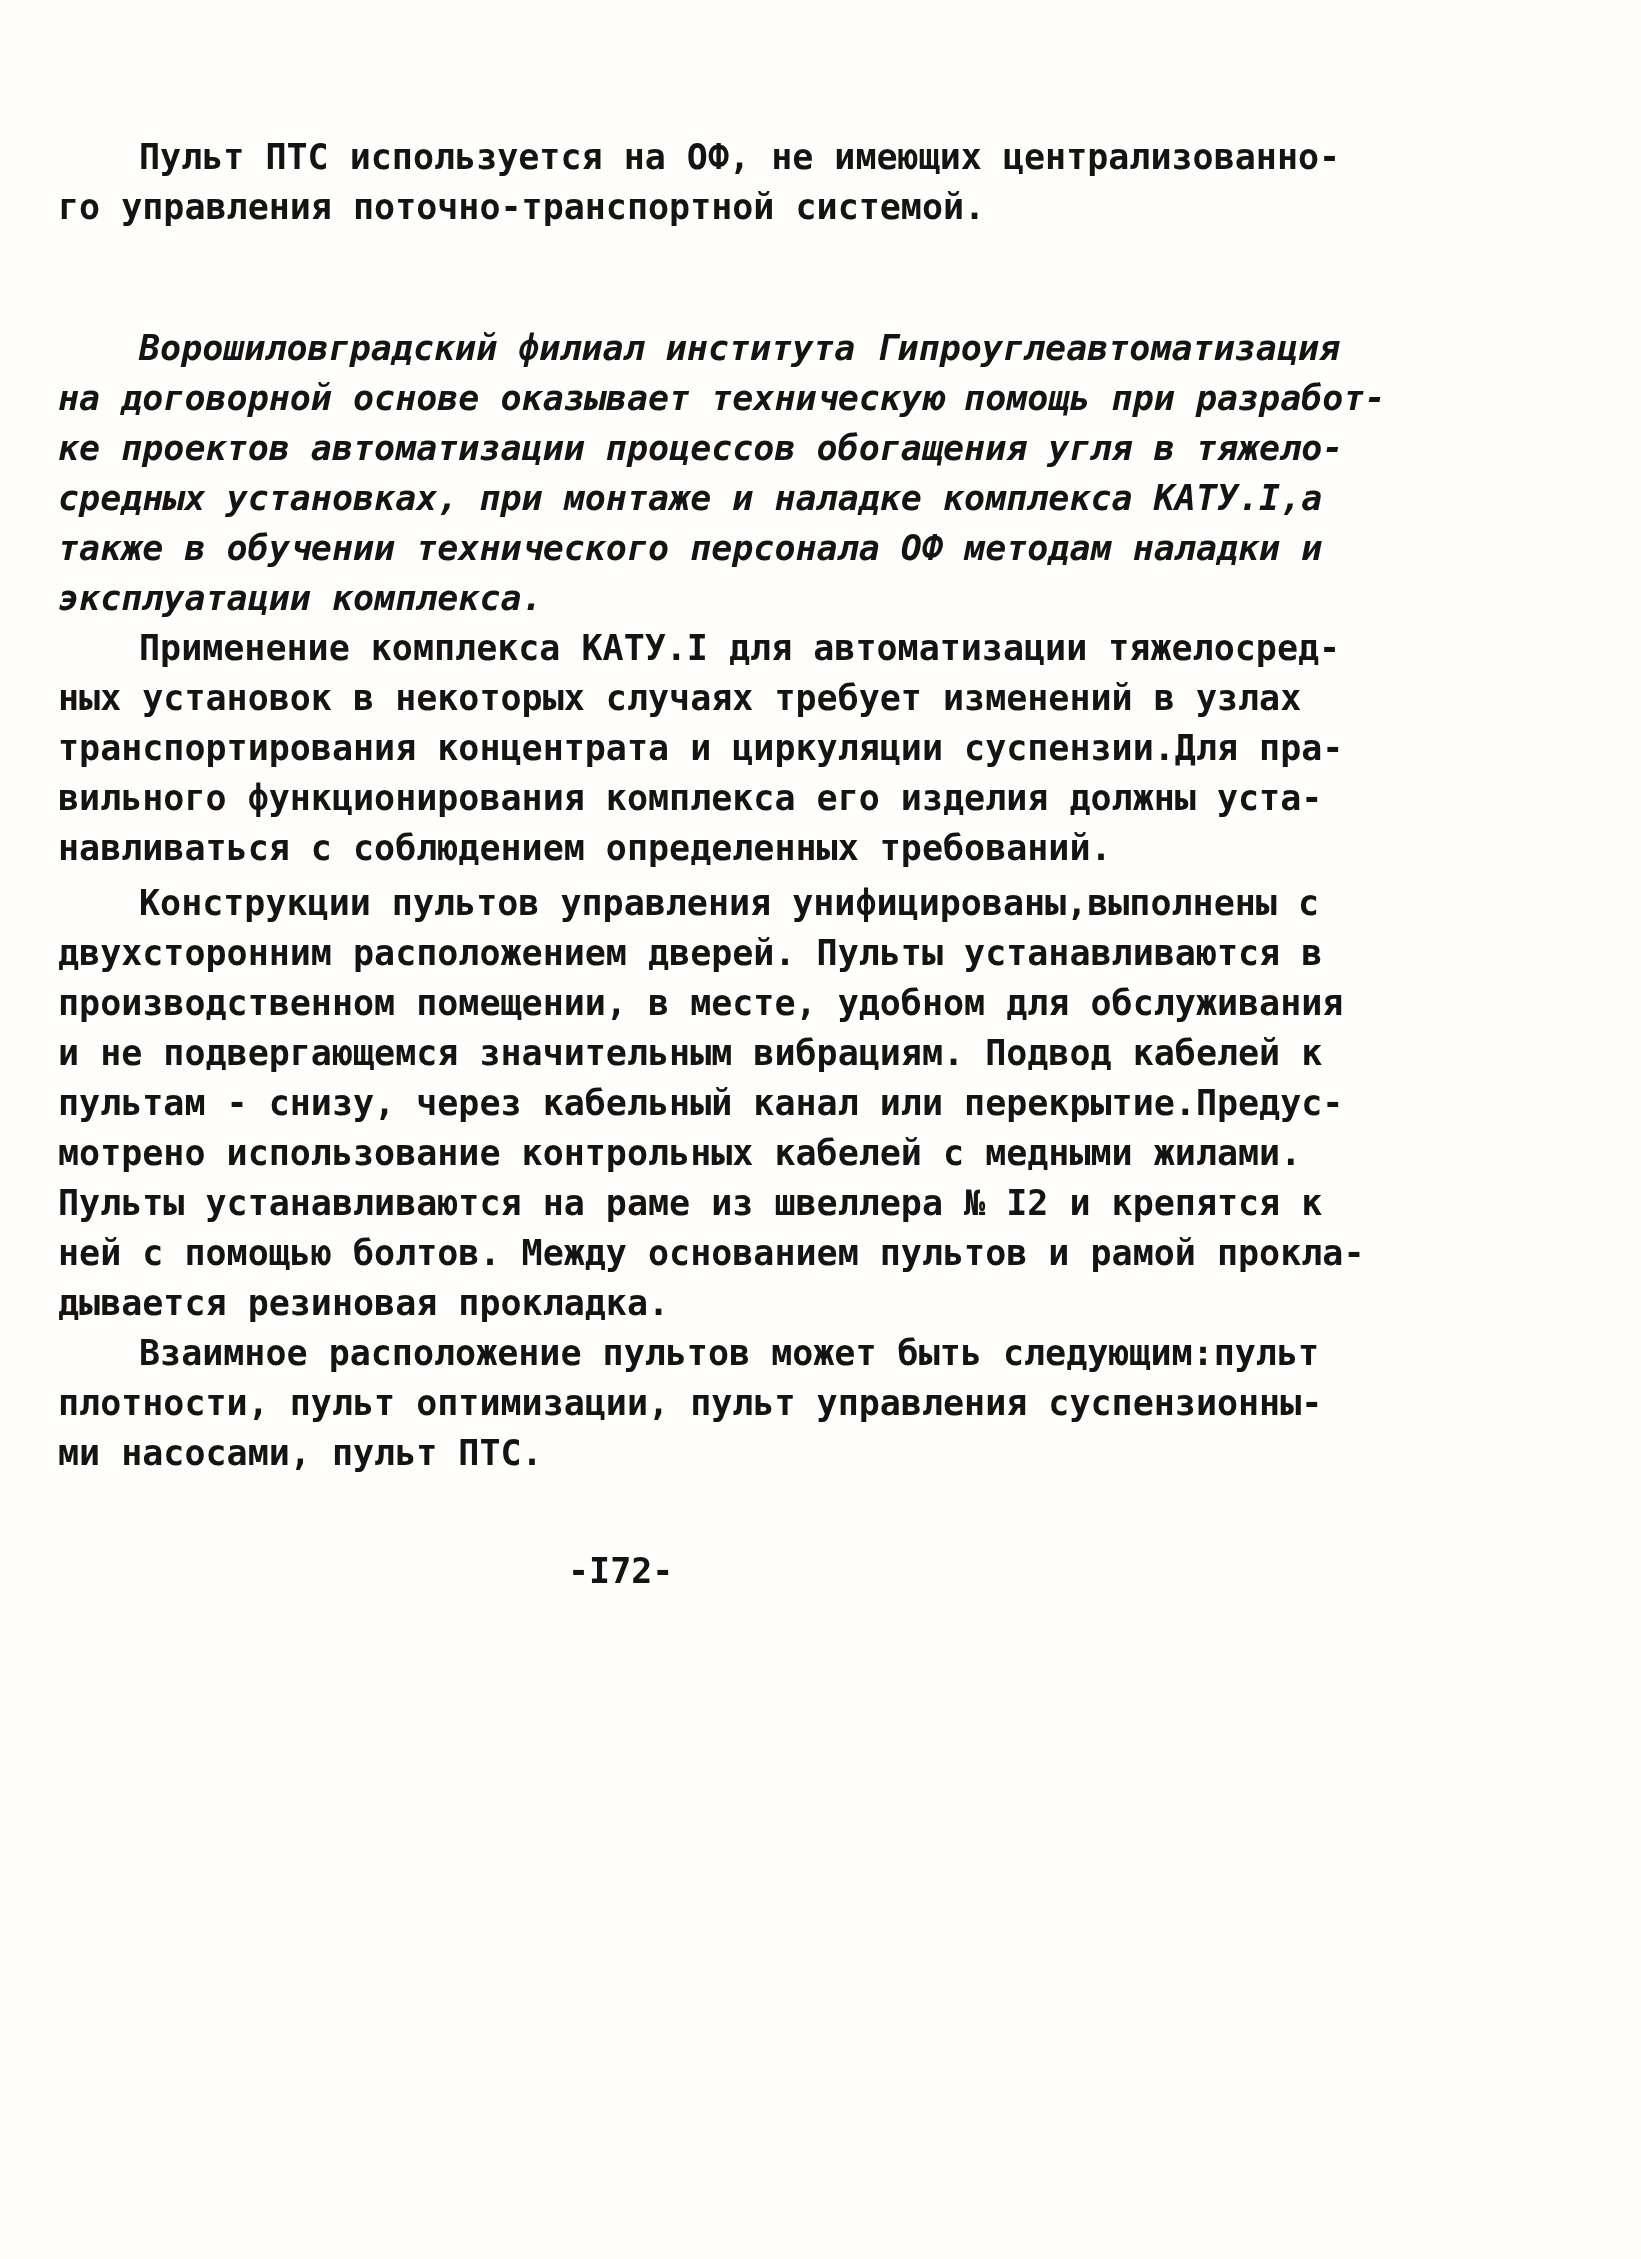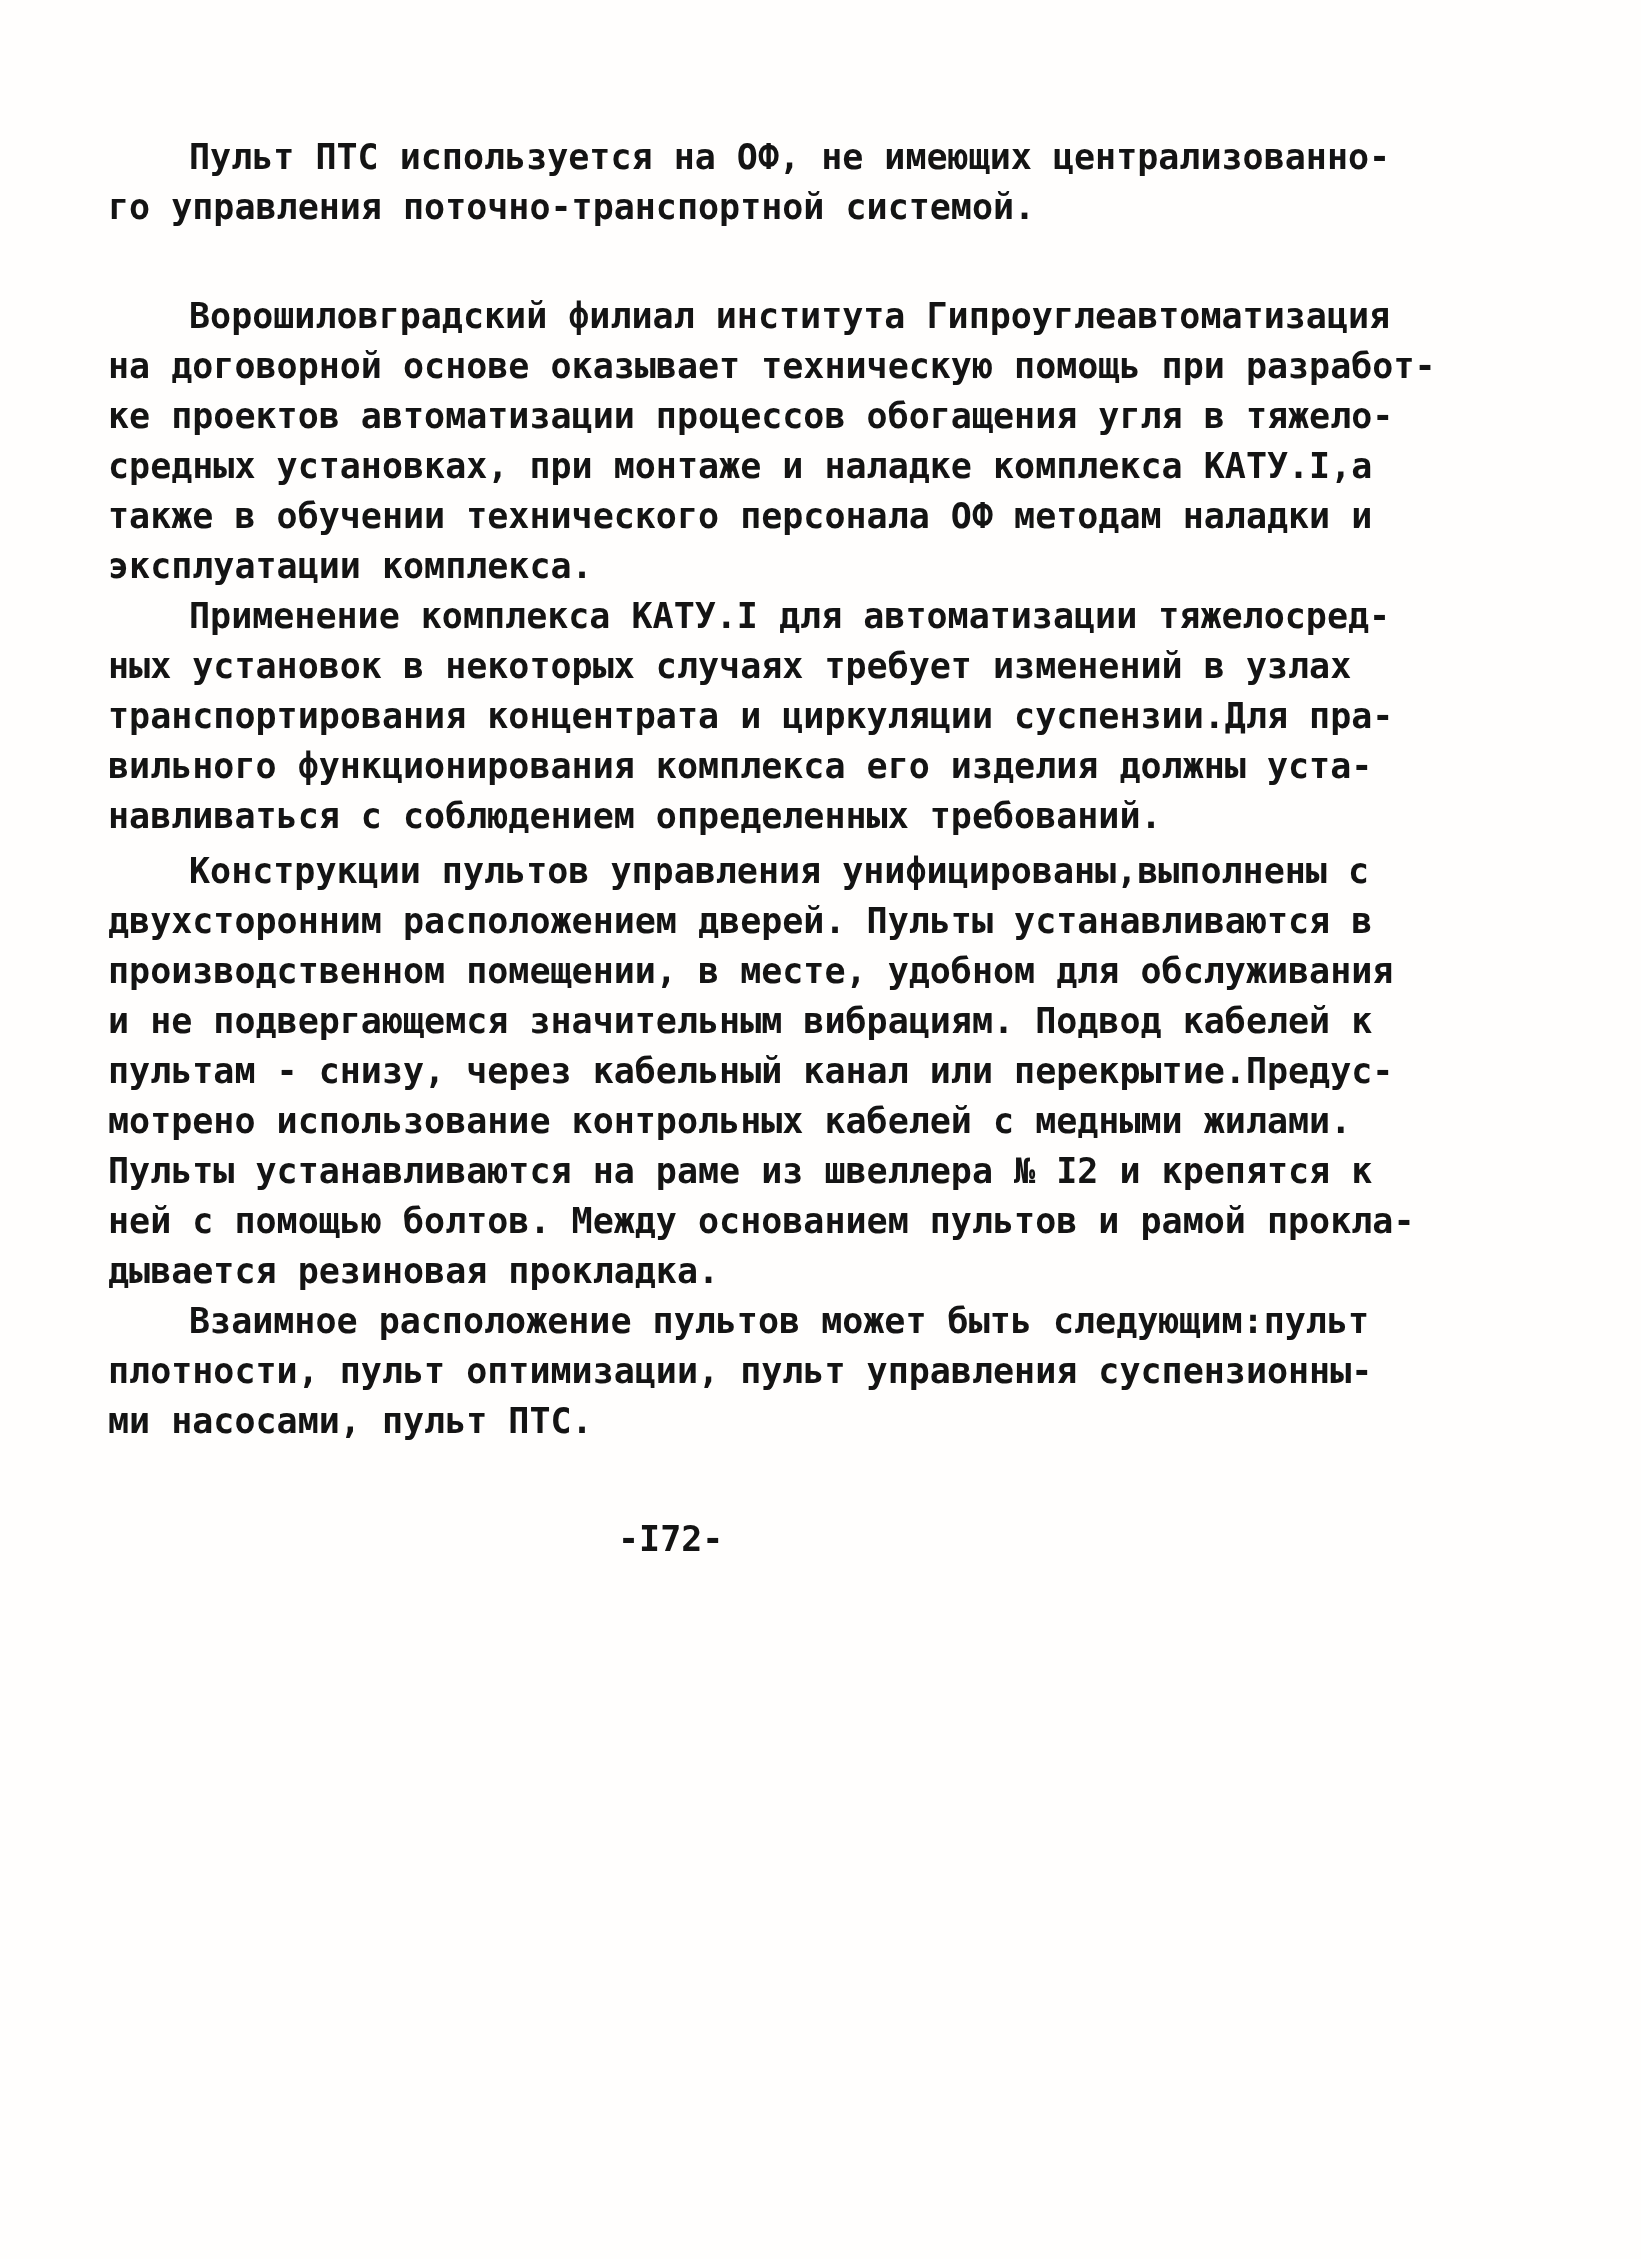--- a/index.html
+++ b/index.html
@@ -13,33 +13,33 @@
     position: relative;
     width: 1641px;
     height: 2260px;
     background: #fffefd;
     color: #141414;
     font-family: "DejaVu Sans Mono", "Liberation Mono", monospace;
     font-size: 35px;
     line-height: 50px;
     font-weight: 700;
     box-sizing: border-box;
-    padding: 132px 57px 0 108px;
+    padding: 132px 57px 0 58px;
   }
   .para {
     white-space: pre-line;
     text-indent: 81px;
     margin: 0;
   }
   .heading {
     margin: 0 0 0 81px;
     white-space: pre-line;
   }
   .h54  { margin-top: 61px; }
-  .p2   { margin-top: 59px; }
+  .p2   { margin-top: 91px; font-style: italic; }
   .h541 { margin-top: 36px; }
   .p4   { margin-top: 5px; }
   .p6   { margin-top: 19px; }
   .page-number {
     margin-top: 68px;
     margin-left: 510px;
     white-space: pre;
   }
 </style>
 </head>

